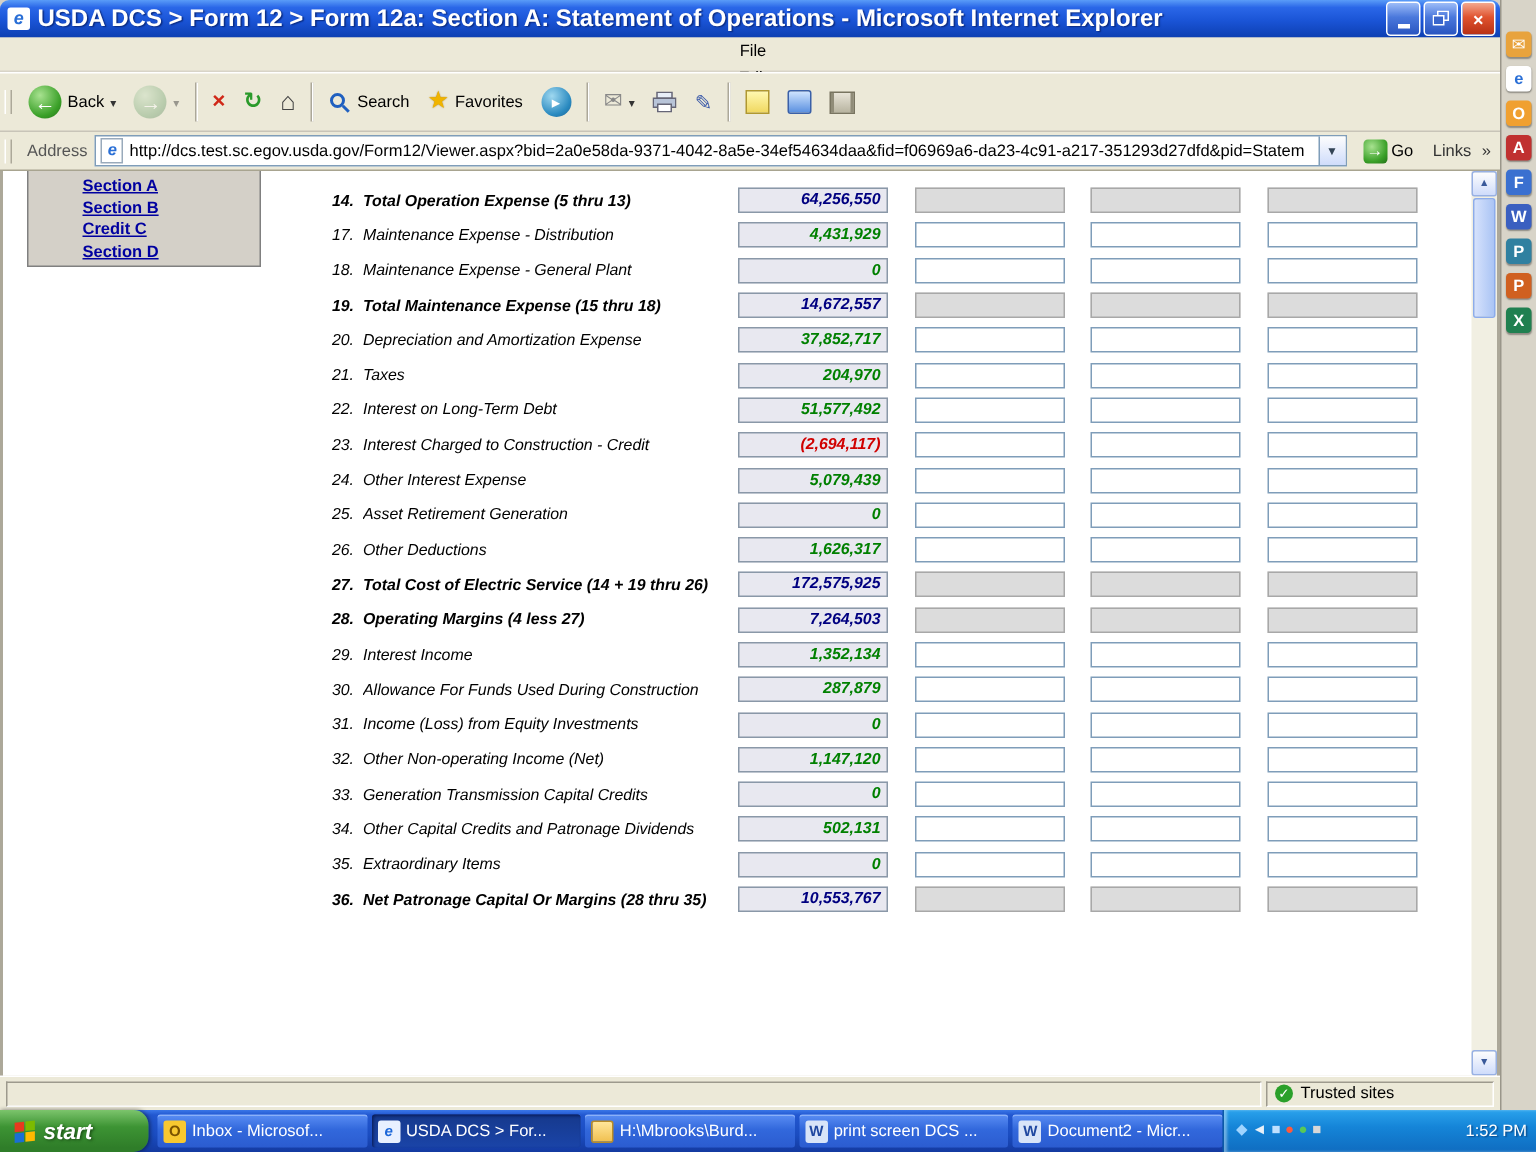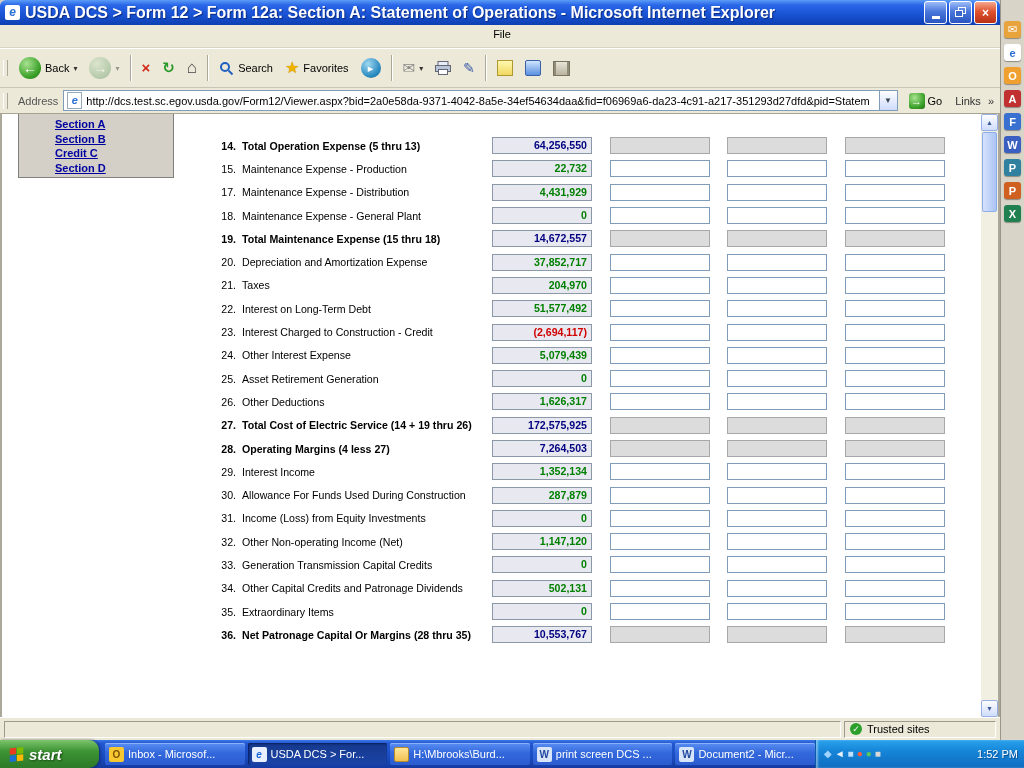--- a/index.html
+++ b/index.html
@@ -76,21 +76,21 @@
     color:#fff;font-weight:bold;font-size:11px;display:flex;align-items:center;justify-content:center;}
   .links-lbl{color:#333;padding:0 2px;cursor:pointer;}
   .chev{color:#333;cursor:pointer;padding-right:2px;}
 
   
   .content{flex:1;background:#fff;position:relative;overflow:hidden;border-left:2px solid #aca899;border-right:2px solid #aca899;}
   .section-nav{position:absolute;left:16px;top:0;width:156px;height:64px;background:#d4d0c8;
     border:1px solid #808080;border-top:none;padding:3px 0 0 36px;box-sizing:border-box;}
   .nav-link{display:block;color:#0000a0;font-weight:bold;font-size:11px;text-decoration:underline;line-height:14.5px;cursor:pointer;}
 
-  .form-table{position:absolute;left:208px;top:20px;font-size:10.6px;}
+  .form-table{position:absolute;left:208px;top:8px;font-size:10.6px;font-style:italic;}
   .frow{display:flex;align-items:center;height:23.3px;}
   .fnum{width:26px;text-align:right;flex:none;}
   .flabel{width:250px;margin-left:6px;flex:none;white-space:nowrap;overflow:hidden;}
   .frow.total .fnum,.frow.total .flabel{font-weight:bold;}
   .fval{width:100px;height:17px;flex:none;background:#e8e8f0;border:1px solid #8a98a8;box-sizing:border-box;
     text-align:right;font-weight:bold;font-size:10.6px;line-height:15px;padding-right:4px;}
   .v-green{color:#008000;}
   .v-navy{color:#000080;}
   .v-red{color:#d00000;}
   .fbox{width:100px;height:17px;flex:none;background:#fff;border:1px solid #7f9db9;box-sizing:border-box;}
@@ -278,28 +278,20 @@
       <div class="form-table">
           <div class="frow total">
             <span class="fnum">14.</span>
             <span class="flabel">Total Operation Expense (5 thru 13)</span>
             <span class="fval v-navy">64,256,550</span>
             <span class="fbox c2 disabled"></span>
             <span class="fbox c3 disabled"></span>
             <span class="fbox c4 disabled"></span>
           </div>
           <div class="frow">
-            <span class="fnum">15.</span>
-            <span class="flabel">Maintenance Expense - Production</span>
-            <span class="fval v-green">22,732</span>
-            <span class="fbox c2"></span>
-            <span class="fbox c3"></span>
-            <span class="fbox c4"></span>
-          </div>
-          <div class="frow">
             <span class="fnum">17.</span>
             <span class="flabel">Maintenance Expense - Distribution</span>
             <span class="fval v-green">4,431,929</span>
             <span class="fbox c2"></span>
             <span class="fbox c3"></span>
             <span class="fbox c4"></span>
           </div>
           <div class="frow">
             <span class="fnum">18.</span>
             <span class="flabel">Maintenance Expense - General Plant</span>

